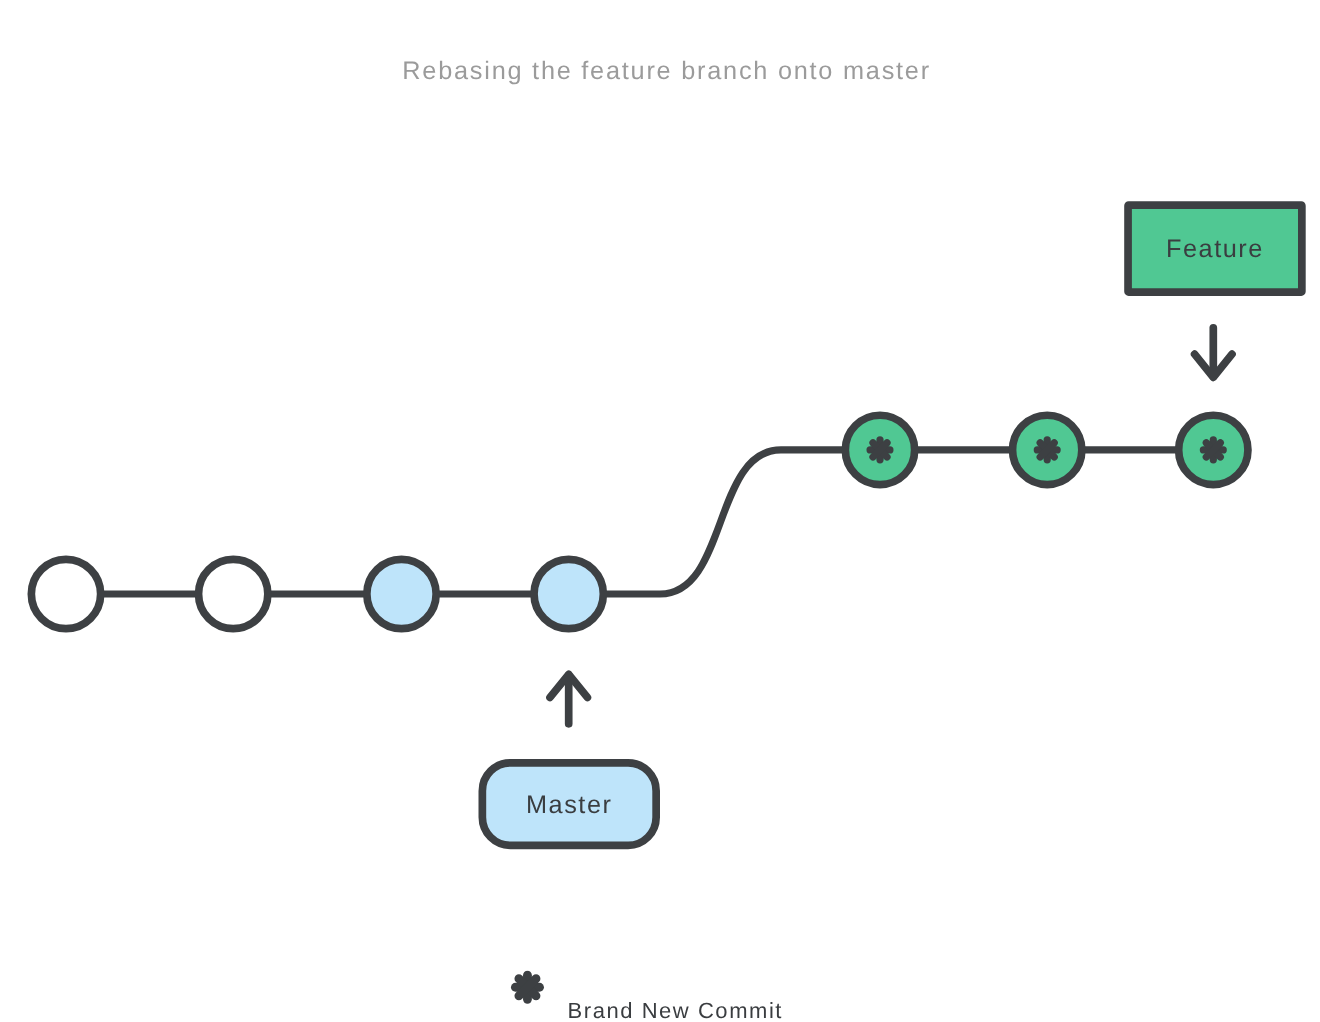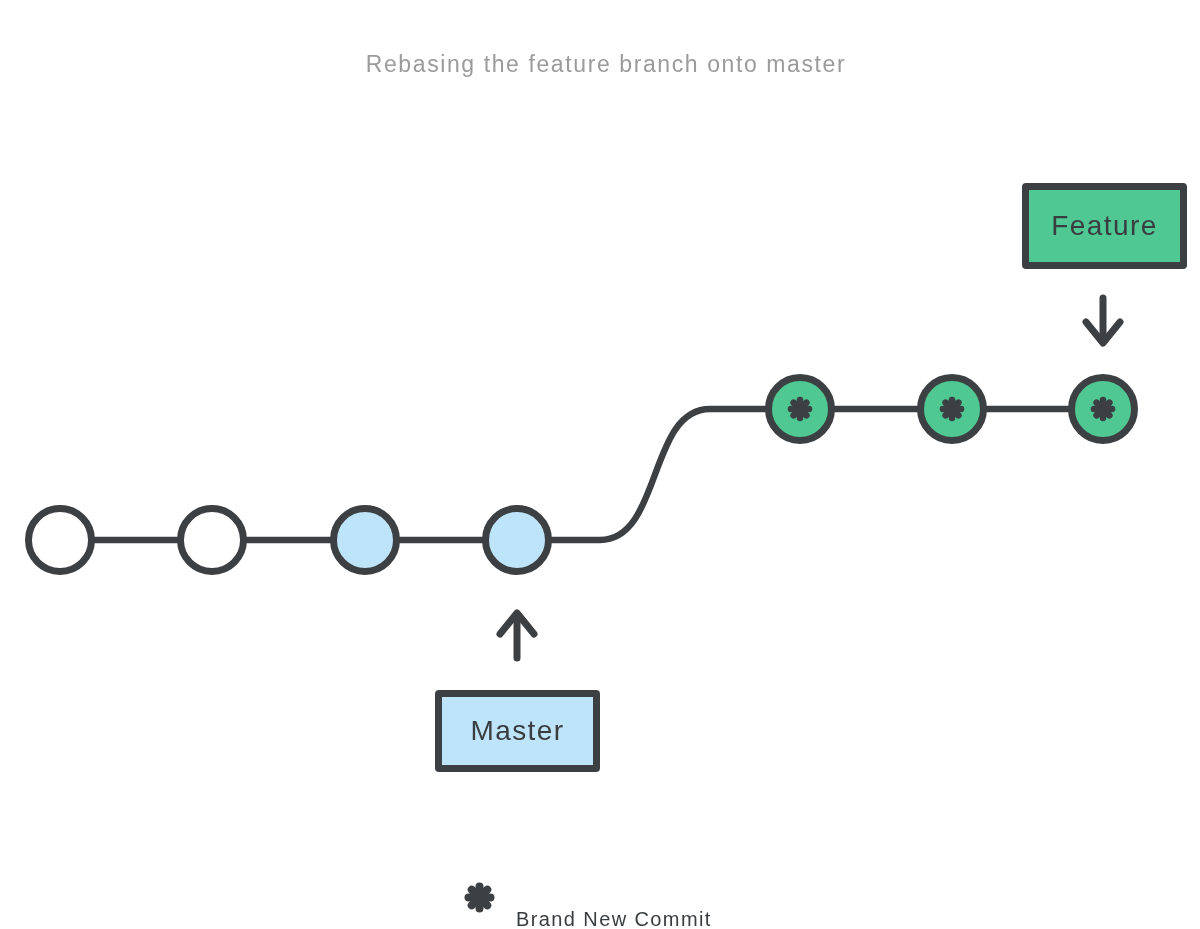--- a/index.html
+++ b/index.html
@@ -59,33 +59,34 @@
     stroke-linecap:round;
     stroke-linejoin:round;
   }
   .branch-box{
     position:absolute;
     border:7px solid var(--line-dark);
     border-radius:4px;
     display:flex;
     align-items:center;
     justify-content:center;
-    font-size:28px;
+    font-size:23px;
     letter-spacing:1.4px;
     color:var(--label-dark);
   }
   .feature-box{
     left:1022px; top:183px;
     width:165px; height:86px;
     background:var(--feature-green);
   }
   .master-box{
     left:435px; top:690px;
     width:165px; height:82px;
     background:var(--master-blue);
+    border-radius:29px;
   }
   .legend{
     position:absolute;
     left:464px; top:864px;
     display:flex;
     align-items:center;
     gap:21px;
   }
   .legend-icon{display:block;}
   .legend-label{

